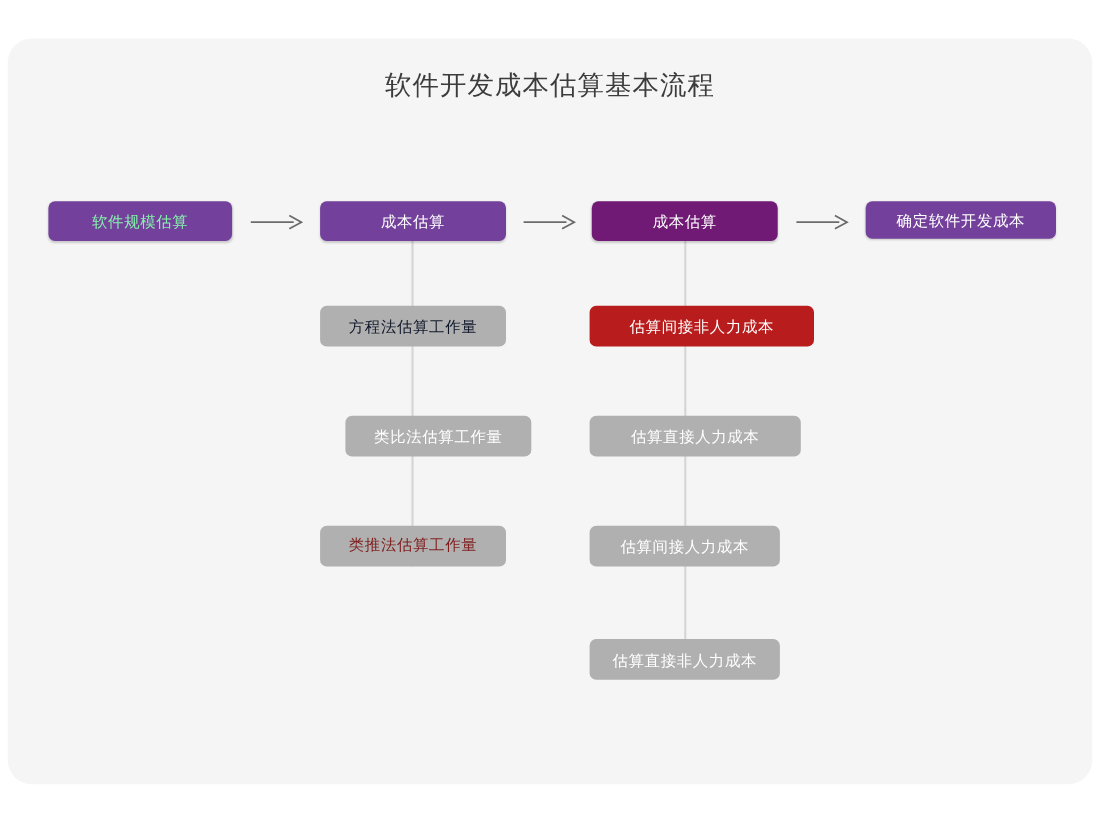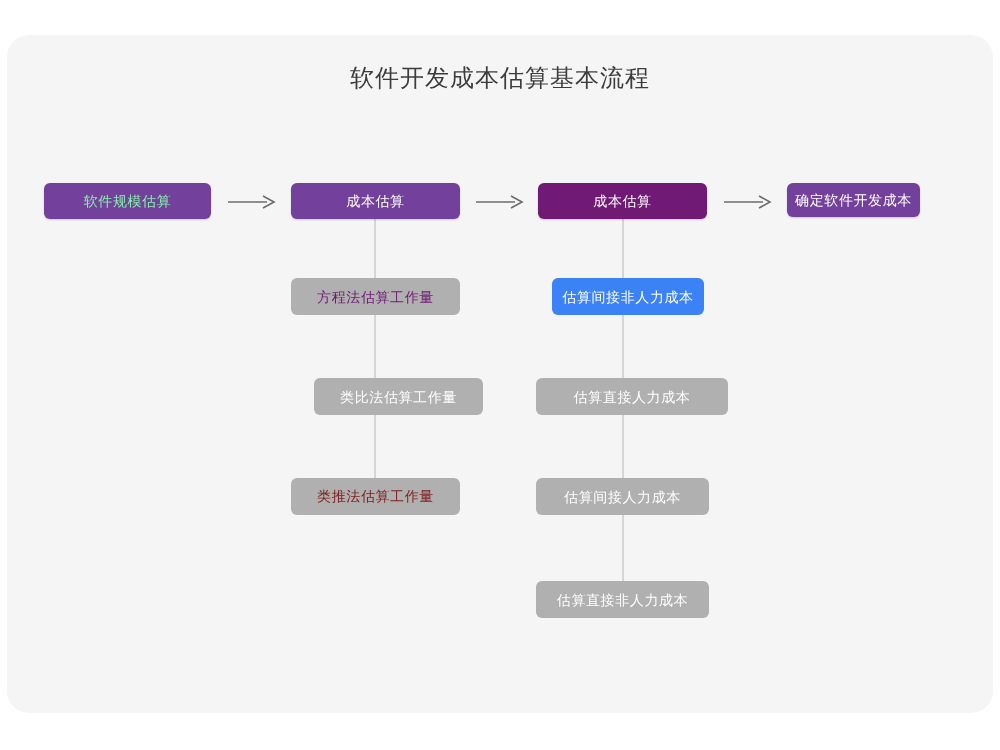--- a/index.html
+++ b/index.html
@@ -83,39 +83,39 @@
 <div id="card"></div>
 
 <div id="title">软件开发成本估算基本流程</div>
 
 <div id="diagram-canvas">
     <div class="vline" style="left: 374px; top: 219px; height: 296px; background: rgb(214, 214, 214);"></div>
     <div class="vline" style="left: 622px; top: 219px; height: 398px; background: rgb(214, 214, 214);"></div>
     <div class="node primary" style="left: 44px; top: 183px; width: 167px; height: 36px; background: rgb(115, 65, 155); color: #86efac;">软件规模估算</div>
     <div class="node primary" style="left: 291px; top: 183px; width: 169px; height: 36px; background: rgb(115, 65, 155); color: rgb(255, 255, 255);">成本估算</div>
     <div class="node primary" style="left: 538px; top: 183px; width: 169px; height: 36px; background: #701a75; color: rgb(255, 255, 255);">成本估算</div>
-    <div class="node primary" style="left: 787px; top: 183px; width: 133px; height: 34px; background: rgb(115, 65, 155); color: rgb(255, 255, 255);">确定软件开发成本</div>
+    <div class="node primary" style="left: 787px; top: 183px; width: 173px; height: 34px; background: rgb(115, 65, 155); color: rgb(255, 255, 255);">确定软件开发成本</div>
     <div class="arrow" style="left: 226px; top: 191px; width: 50px;">
       <svg width="50" height="22" viewBox="0 0 50 22">
         <line x1="2" y1="11" x2="41" y2="11" stroke="#6b6b6b" stroke-width="1.6"></line>
         <polyline points="37,5 48,11 37,17" fill="none" stroke="#6b6b6b" stroke-width="1.6" stroke-linejoin="miter" stroke-linecap="butt"></polyline>
       </svg>
     </div>
     <div class="arrow" style="left: 474px; top: 191px; width: 50px;">
       <svg width="50" height="22" viewBox="0 0 50 22">
         <line x1="2" y1="11" x2="41" y2="11" stroke="#6b6b6b" stroke-width="1.6"></line>
         <polyline points="37,5 48,11 37,17" fill="none" stroke="#6b6b6b" stroke-width="1.6" stroke-linejoin="miter" stroke-linecap="butt"></polyline>
       </svg>
     </div>
     <div class="arrow" style="left: 722px; top: 191px; width: 50px;">
       <svg width="50" height="22" viewBox="0 0 50 22">
         <line x1="2" y1="11" x2="41" y2="11" stroke="#6b6b6b" stroke-width="1.6"></line>
         <polyline points="37,5 48,11 37,17" fill="none" stroke="#6b6b6b" stroke-width="1.6" stroke-linejoin="miter" stroke-linecap="butt"></polyline>
       </svg>
     </div>
-    <div class="node secondary" style="left: 291px; top: 278px; width: 169px; height: 37px; background: rgb(176, 176, 176); color: #701a75;">方程法估算工作量</div>
+    <div class="node secondary" style="left: 291px; top: 278px; width: 169px; height: 37px; background: rgb(176, 176, 176); color: #0f172a;">方程法估算工作量</div>
     <div class="node secondary" style="left: 291px; top: 378px; width: 169px; height: 37px; background: rgb(176, 176, 176); color: rgb(255, 255, 255); margin-left: 23px;">类比法估算工作量</div>
     <div class="node secondary" style="left: 291px; top: 478px; width: 169px; height: 37px; background: rgb(176, 176, 176); color: #7f1d1d; font-family: Liberation Mono, monospace;">类推法估算工作量</div>
-    <div class="node secondary" style="left: 536px; top: 278px; width: 152px; height: 37px; background: #3b82f6; color: rgb(255, 255, 255); margin-left: 16px;">估算间接非人力成本</div>
+    <div class="node secondary" style="left: 536px; top: 278px; width: 204px; height: 37px; background: #b91c1c; color: rgb(255, 255, 255);">估算间接非人力成本</div>
     <div class="node secondary" style="left: 536px; top: 378px; width: 192px; height: 37px; background: rgb(176, 176, 176); color: rgb(255, 255, 255);">估算直接人力成本</div>
     <div class="node secondary" style="left: 536px; top: 478px; width: 173px; height: 37px; background: rgb(176, 176, 176); color: rgb(255, 255, 255);">估算间接人力成本</div>
     <div class="node secondary" style="left: 536px; top: 581px; width: 173px; height: 37px; background: rgb(176, 176, 176); color: rgb(255, 255, 255);">估算直接非人力成本</div>
   </div>
 
 </body></html>

